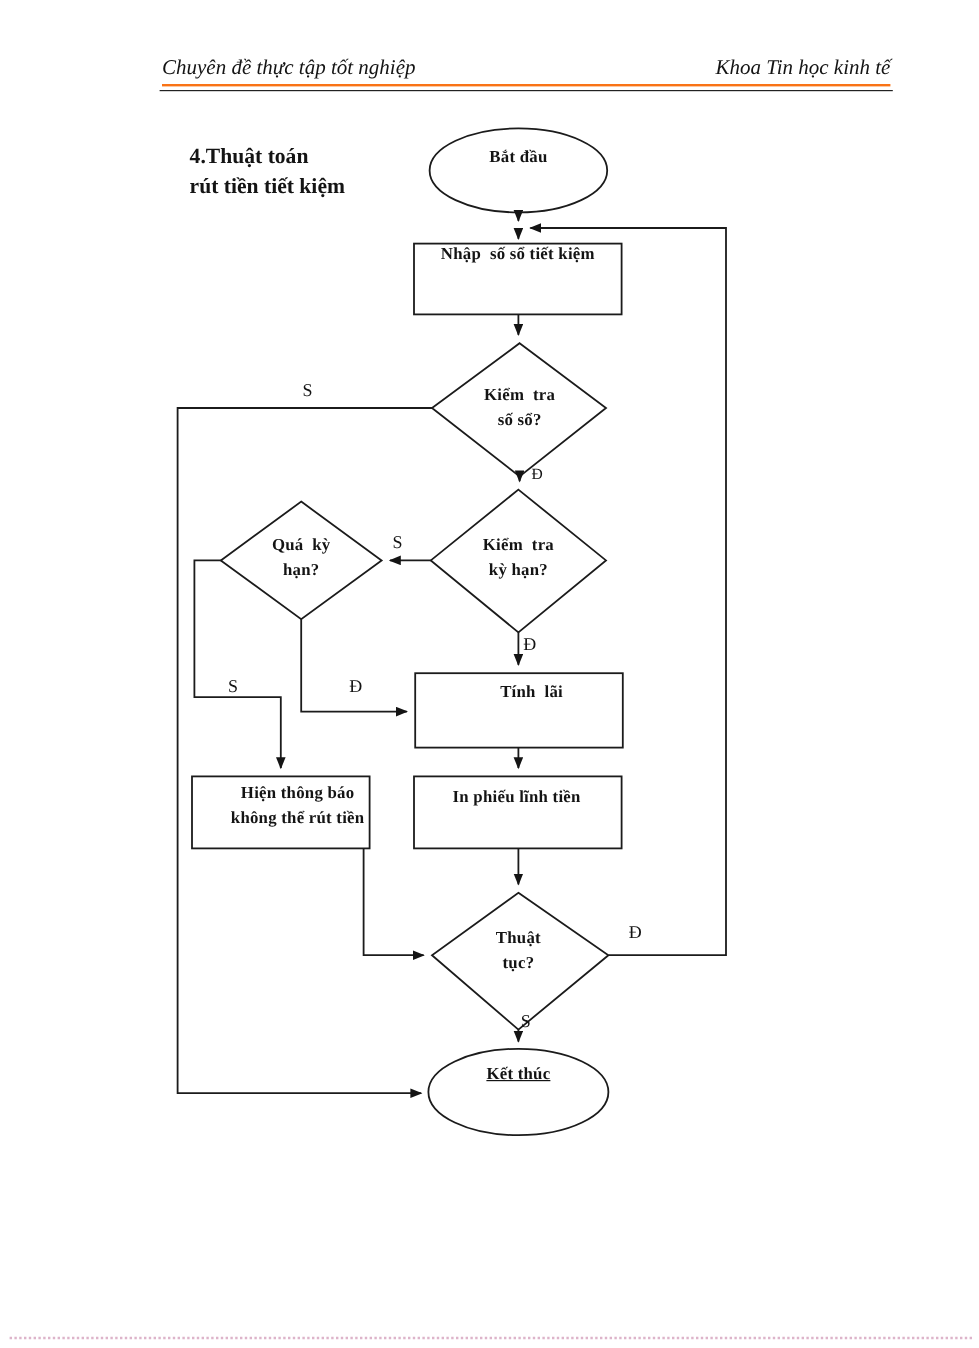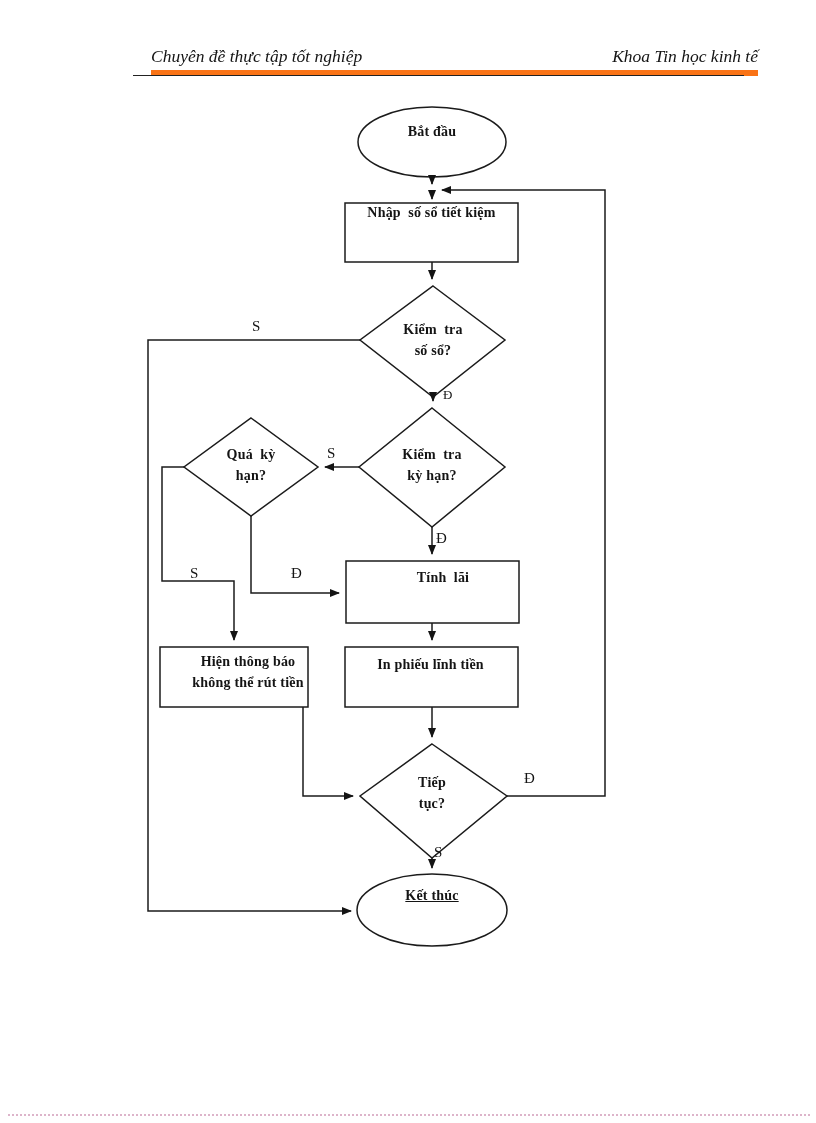--- a/index.html
+++ b/index.html
@@ -8,29 +8,29 @@
     position: relative;
     width: 816px;
     height: 1123px;
     background: #ffffff;
     font-family: "Liberation Serif", serif;
     color: #141414;
     overflow: hidden;
   }
   .hdr {
     position: absolute;
-    left: 151px;
+    left: 135px;
     top: 46px;
     width: 607px;
     display: flex;
     justify-content: space-between;
     font-style: italic;
     font-size: 17.5px;
     padding-bottom: 3px;
-    border-bottom: 6px solid #f97316;
+    border-bottom: 2px solid #f97316;
   }
   .hdr-rule2 {
     position: absolute;
     left: 133px;
     top: 75px;
     width: 611px;
     border-top: 1.6px solid #222222;
   }
   .doc-title {
     position: absolute;
@@ -72,20 +72,22 @@
 <body>
 
 <div id="page">
 
   <div class="hdr">
     <span>Chuyên đề thực tập tốt nghiệp</span>
     <span>Khoa Tin học kinh tế</span>
   </div>
   <div class="hdr-rule2"></div>
 
+  <div class="doc-title">4.Thuật toán
+rút tiền tiết kiệm</div>
 
   <svg class="flow" width="816" height="1123" viewBox="0 0 816 1123">
     <defs>
       <marker id="arw" markerUnits="userSpaceOnUse" markerWidth="12" markerHeight="10" refX="9" refY="4" orient="auto">
         <path d="M0,0 L10,4 L0,8 Z" fill="#141414"></path>
       </marker>
     </defs>
     <g fill="none" stroke="#1b1b1b" stroke-width="1.5">
 
       <ellipse cx="432" cy="142" rx="74" ry="35"></ellipse>
@@ -130,21 +132,21 @@
   <div class="node" style="left:363px; top:319px; width:140px; line-height:21px;">Kiểm  tra
 số sổ?</div>
   <div class="node" style="left:362px; top:444px; width:140px; line-height:21px;">Kiểm  tra
 kỳ hạn?</div>
   <div class="node" style="left:186px; top:444px; width:130px; line-height:21px;">Quá  kỳ
 hạn?</div>
   <div class="node" style="left:346px; top:568px; width:173px;padding-left:21px;">Tính  lãi</div>
   <div class="node" style="left:160px; top:651px; width:176px; line-height:21px;">Hiện thông báo
 không thể rút tiền</div>
   <div class="node" style="left:344px; top:655px; width:173px;">In phiếu lĩnh tiền</div>
-  <div class="node" style="left:372px; top:772px; width:120px; line-height:21px;">Tiếp
+  <div class="node" style="left:372px; top:772px; width:120px; line-height:21px;">Thuật
 tục?</div>
   <div class="node" style="left:357px; top:886px; width:150px;text-decoration:underline;">Kết thúc</div>
 
   <span class="elabel" style="left:252px; top:319px;">S</span>
   <span class="elabel" style="left:443px; top:387px; font-size:13px;">Đ</span>
   <span class="elabel" style="left:327px; top:446px;">S</span>
   <span class="elabel" style="left:436px; top:531px;">Đ</span>
   <span class="elabel" style="left:190px; top:566px;">S</span>
   <span class="elabel" style="left:291px; top:566px;">Đ</span>
   <span class="elabel" style="left:524px; top:771px;">Đ</span>

